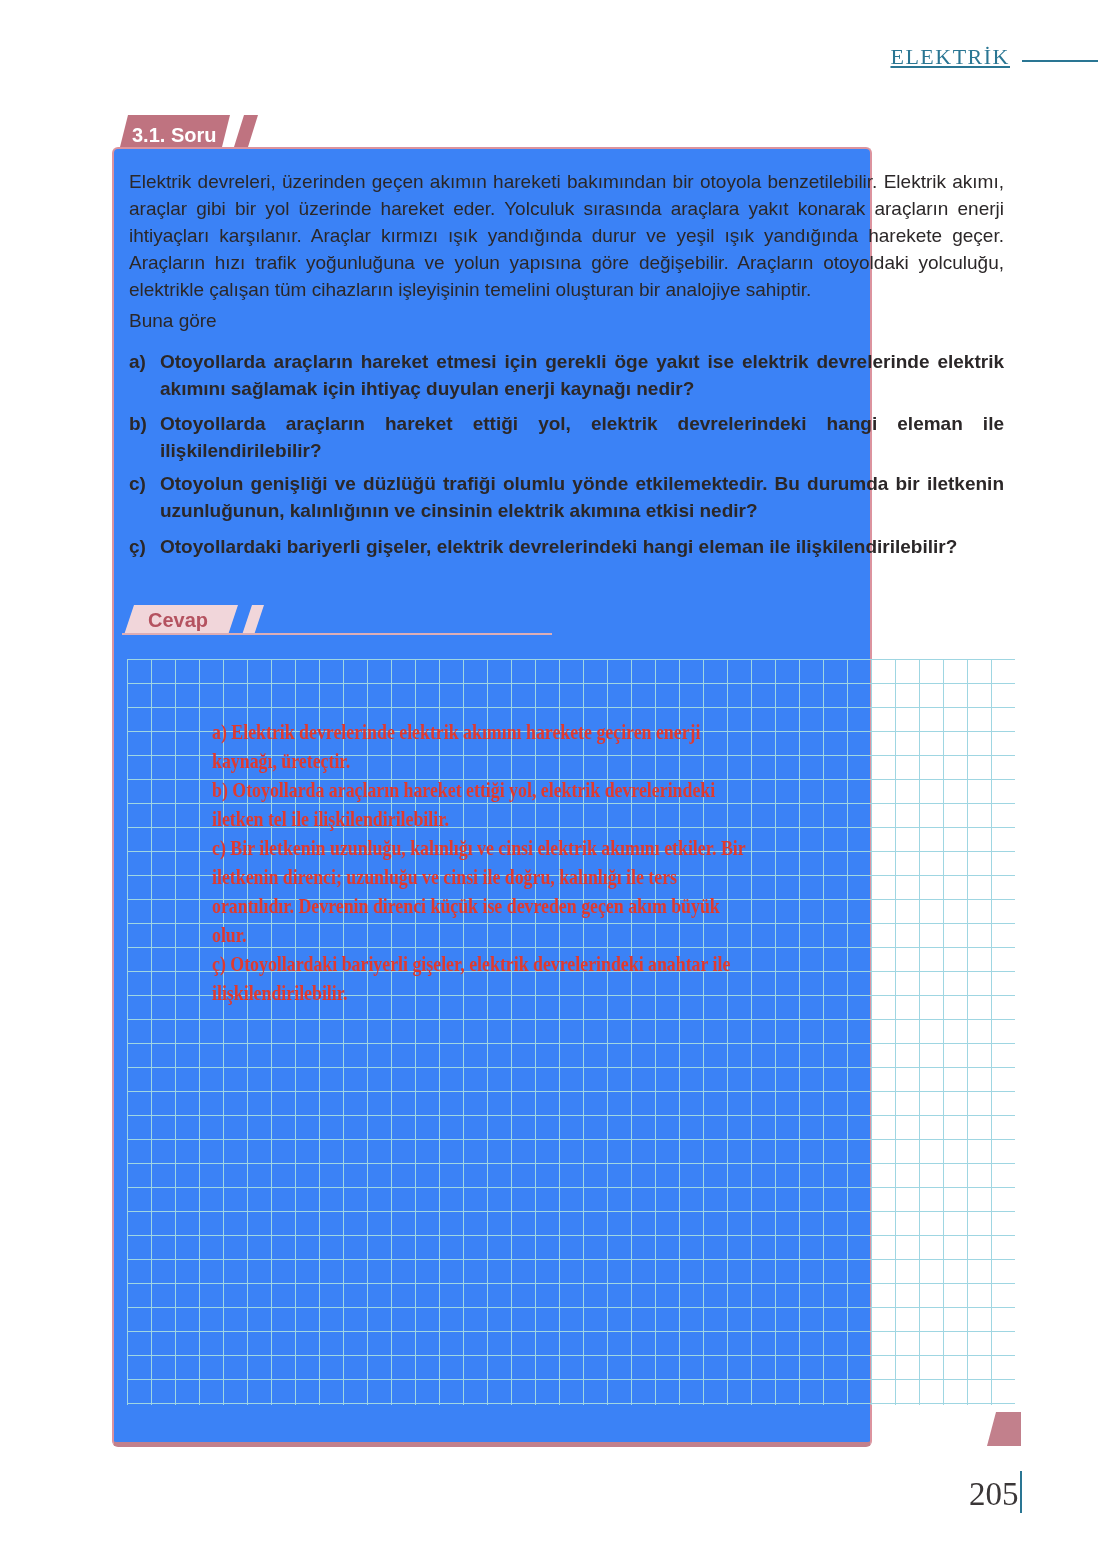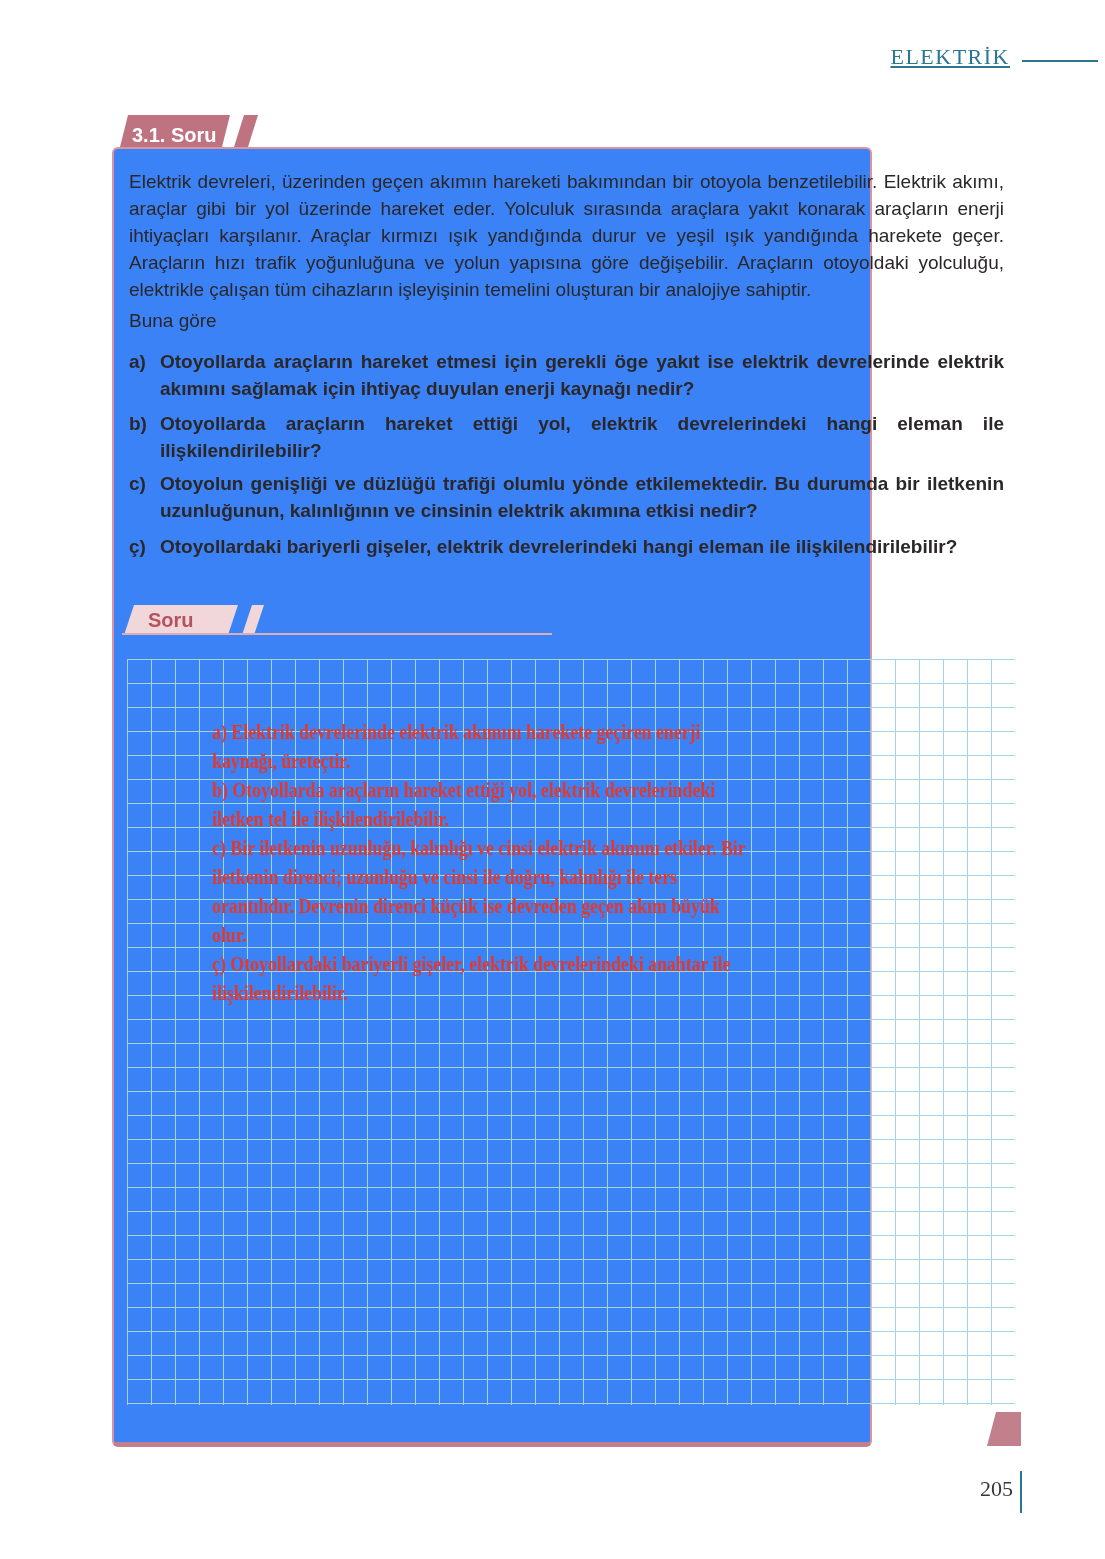--- a/index.html
+++ b/index.html
@@ -116,21 +116,21 @@
   
   .corner-accent{
     position:absolute;left:987px;top:1412px;width:34px;height:34px;
     background:var(--border-bottom);
     clip-path:polygon(9px 0,100% 0,100% 100%,0 100%);
     z-index:3;
   }
   .page-number{
     position:absolute;left:969px;top:1476px;width:44px;
     font-family:"Liberation Serif",serif;
-    font-size:22px;color:#3a3637;text-align:right;
+    font-size:33px;color:#3a3637;text-align:right;
   }
   .page-number-rule{
     position:absolute;left:1020px;top:1471px;width:2px;height:42px;
     background:var(--teal);
   }
 </style>
 </head>
 <body>
 
 <div class="page">
@@ -160,21 +160,21 @@
     <div class="q-item q-item-c">
       <span class="q-item-label">c)</span>
       <span class="q-item-text">Otoyolun genişliği ve düzlüğü trafiği olumlu yönde etkilemektedir. Bu durumda bir iletkenin uzunluğunun, kalınlığının ve cinsinin elektrik akımına etkisi nedir?</span>
     </div>
     <div class="q-item q-item-cc">
       <span class="q-item-label">ç)</span>
       <span class="q-item-text">Otoyollardaki bariyerli gişeler, elektrik devrelerindeki hangi eleman ile ilişkilendirilebilir?</span>
     </div>
 
     <div class="tab cevap-tab">
-      <span class="tab-text">Soru</span>
+      <span class="tab-text">Cevap</span>
     </div>
     <div class="tab-accent cevap-accent"></div>
     <div class="cevap-underline"></div>
 
     <div class="answer-grid">
       <div class="answer-text">a) Elektrik devrelerinde elektrik akımını harekete geçiren enerji
 kaynağı, üreteçtir.
 b) Otoyollarda araçların hareket ettiği yol, elektrik devrelerindeki
 iletken tel ile ilişkilendirilebilir.
  c) Bir iletkenin uzunluğu, kalınlığı ve cinsi elektrik akımını etkiler. Bir

